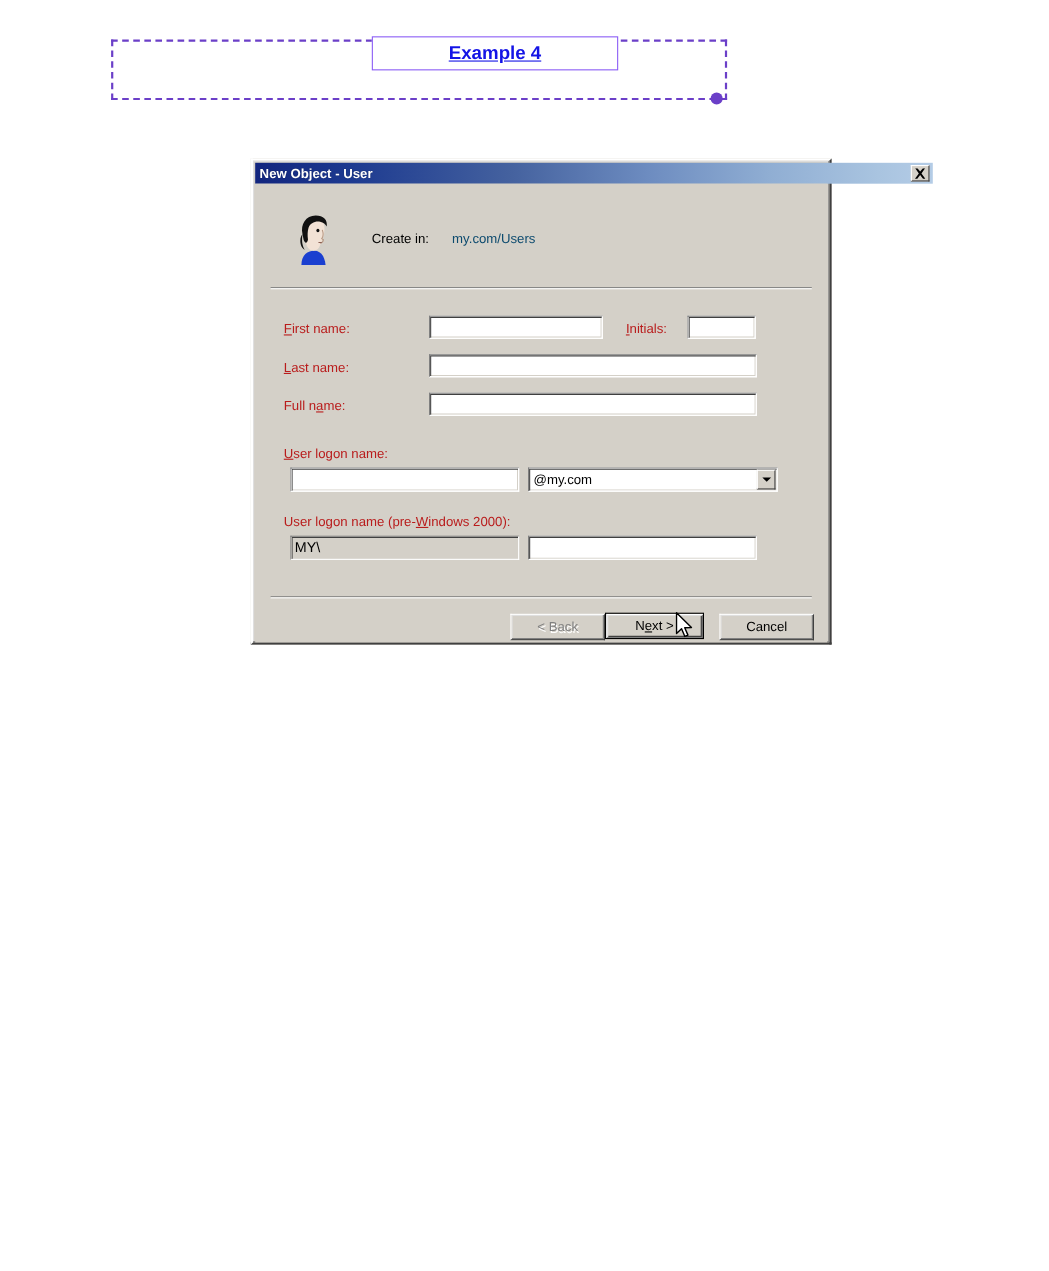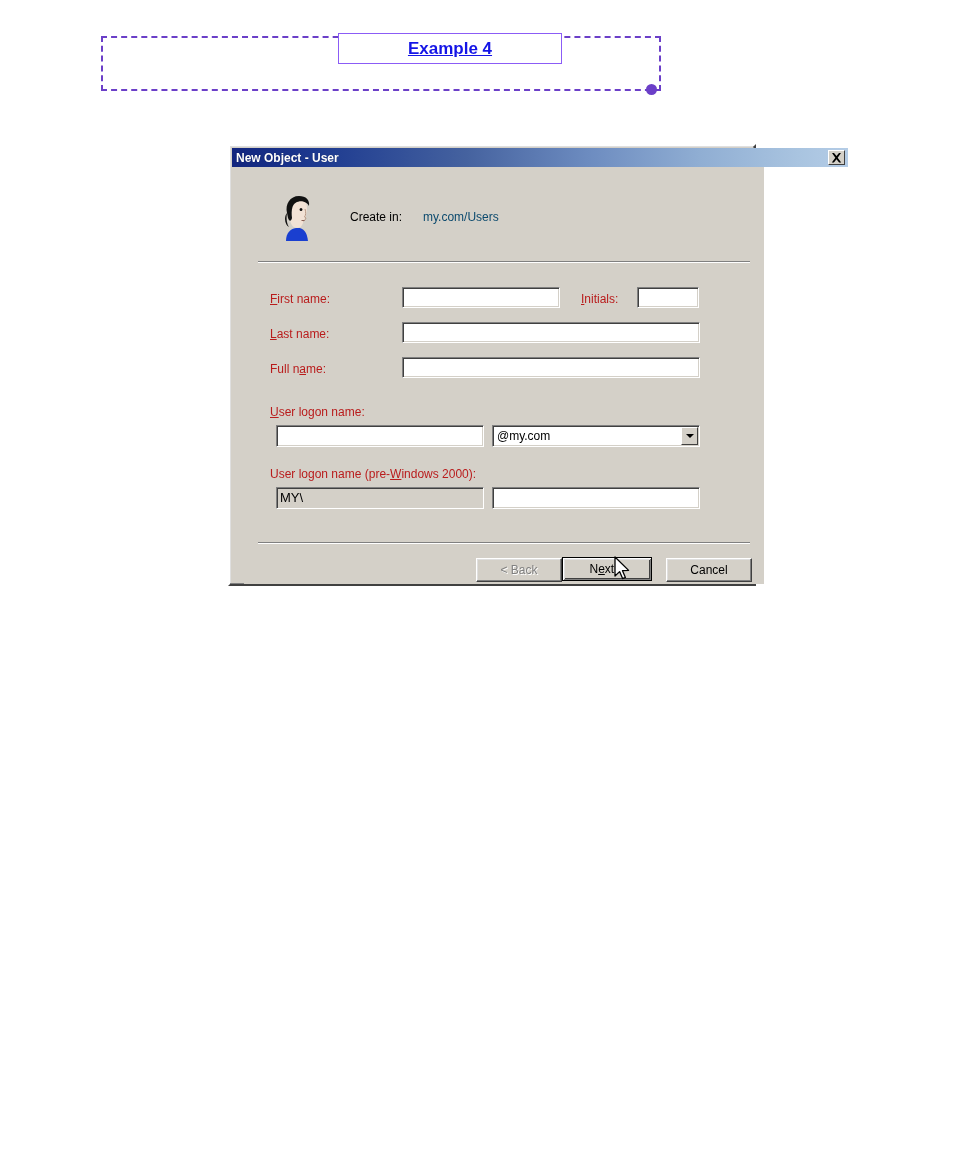--- a/index.html
+++ b/index.html
@@ -125,21 +125,20 @@
   }
   #close-button svg { display: block; }
 
   #dialog-body {
     position: absolute;
     left: 2px;
     top: 21px;
     width: 520px;
     height: 417px;
     background: #d4d0c8;
-    margin-left: 12px;
   }
 
   
   #createin-row {
     position: absolute;
     left: 16px;
     top: 26px;
     width: 490px;
     height: 52px;
   }
@@ -218,21 +217,21 @@
   #lbl-full   { left: 26px; top: 195px; }
   #in-full    { left: 158px; top: 190px; width: 298px; height: 21px; }
 
   #lbl-logon  { left: 26px; top: 238px; }
   #in-logon   { left: 32px; top: 258px; width: 208px; height: 22px; }
 
   #combo-suffix {
     position: absolute;
     left: 248px;
     top: 258px;
-    width: 208px;
+    width: 227px;
     height: 22px;
     background: #ffffff;
     border-top: 1px solid #808080;
     border-left: 1px solid #808080;
     border-right: 1px solid #ffffff;
     border-bottom: 1px solid #ffffff;
     box-sizing: border-box;
     box-shadow: inset 1px 1px 0 #404040, inset -1px -1px 0 #d4d0c8;
     display: flex;
     align-items: center;

